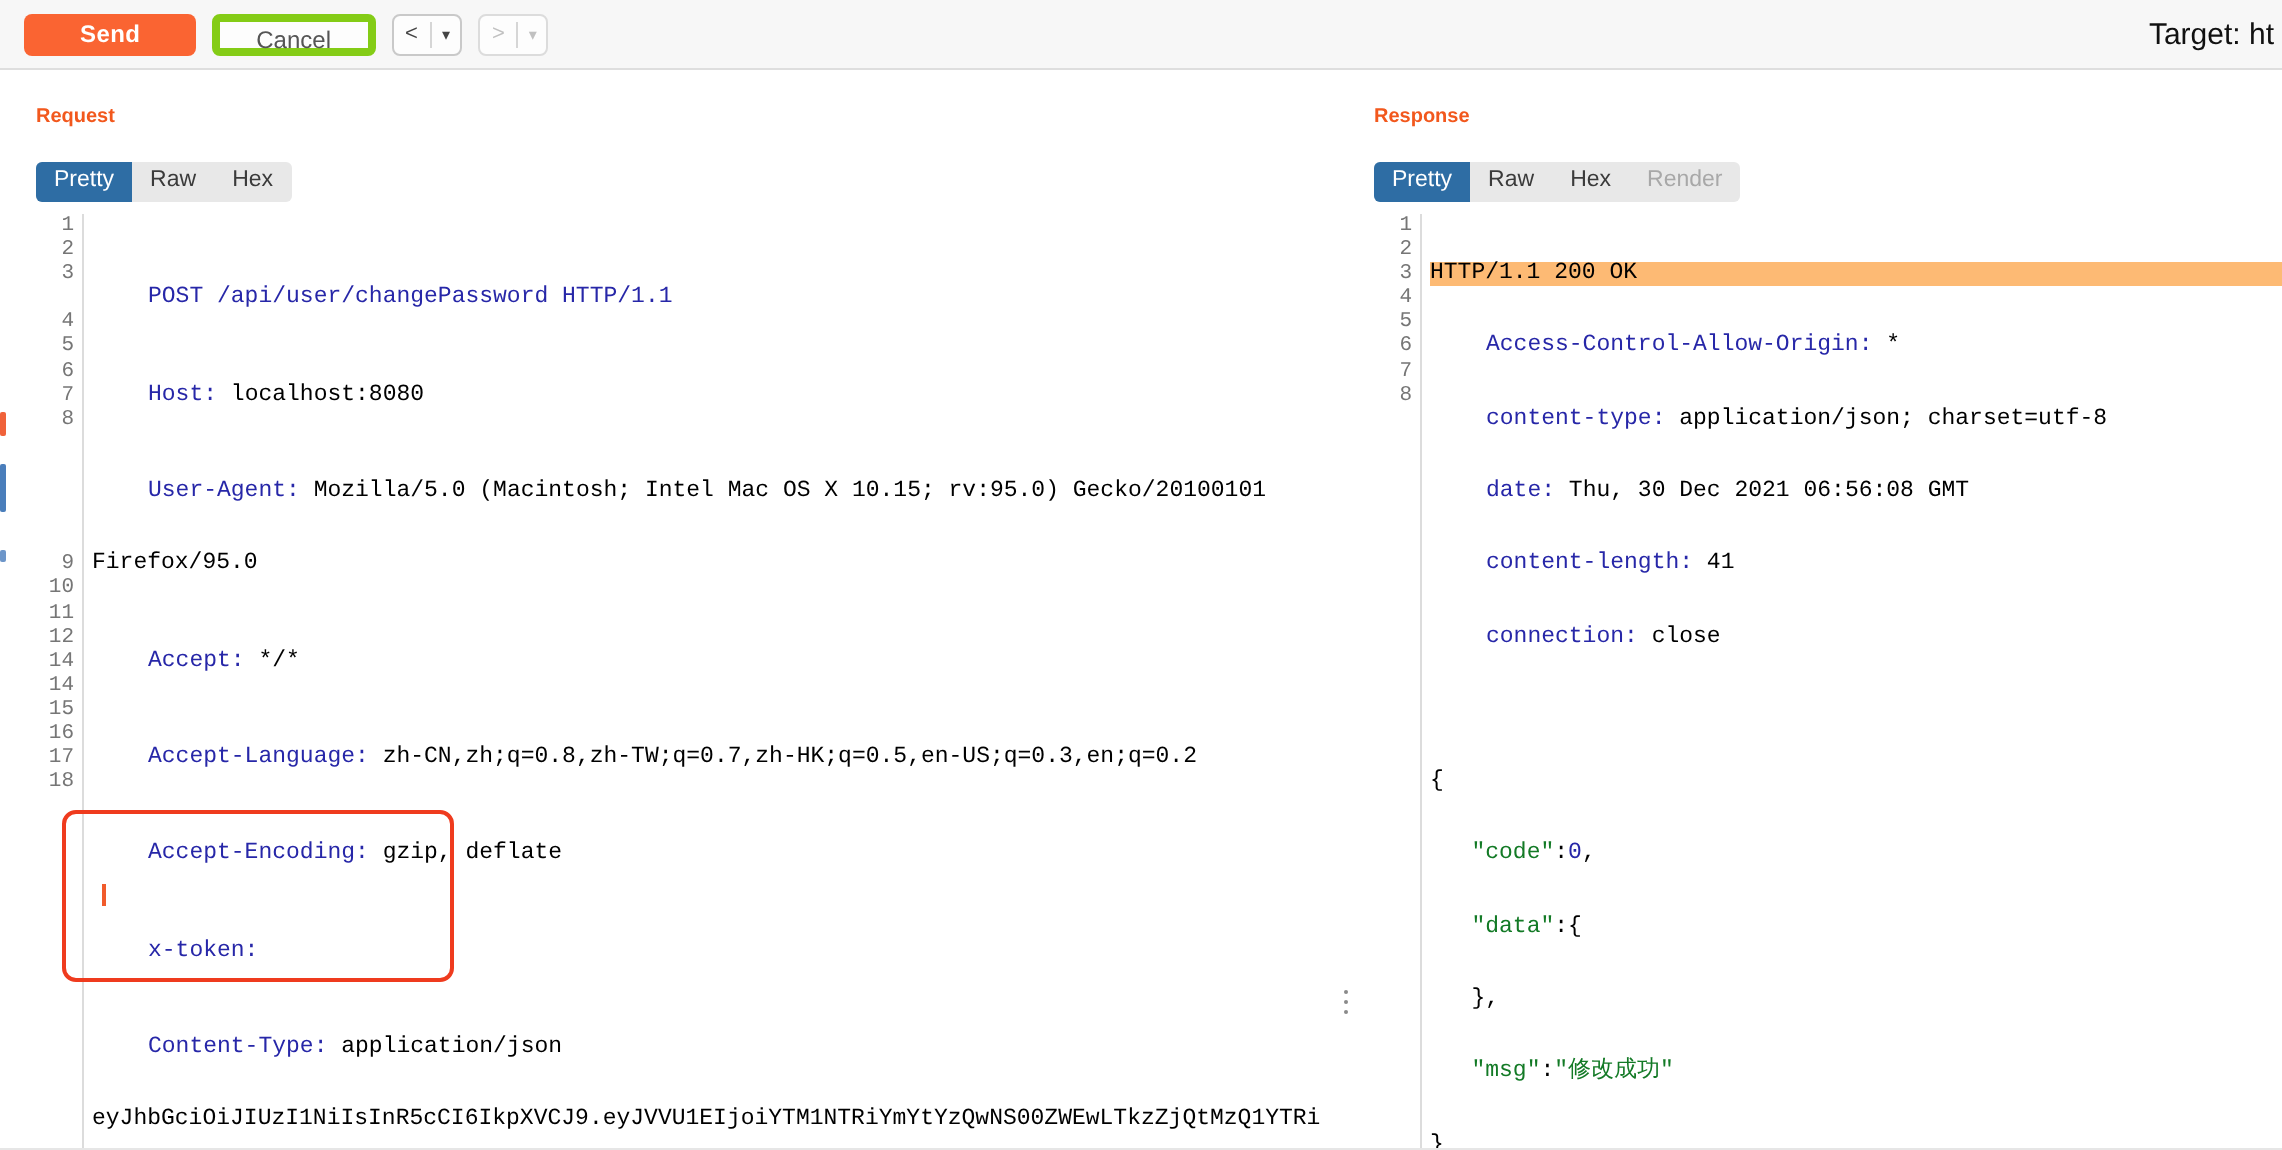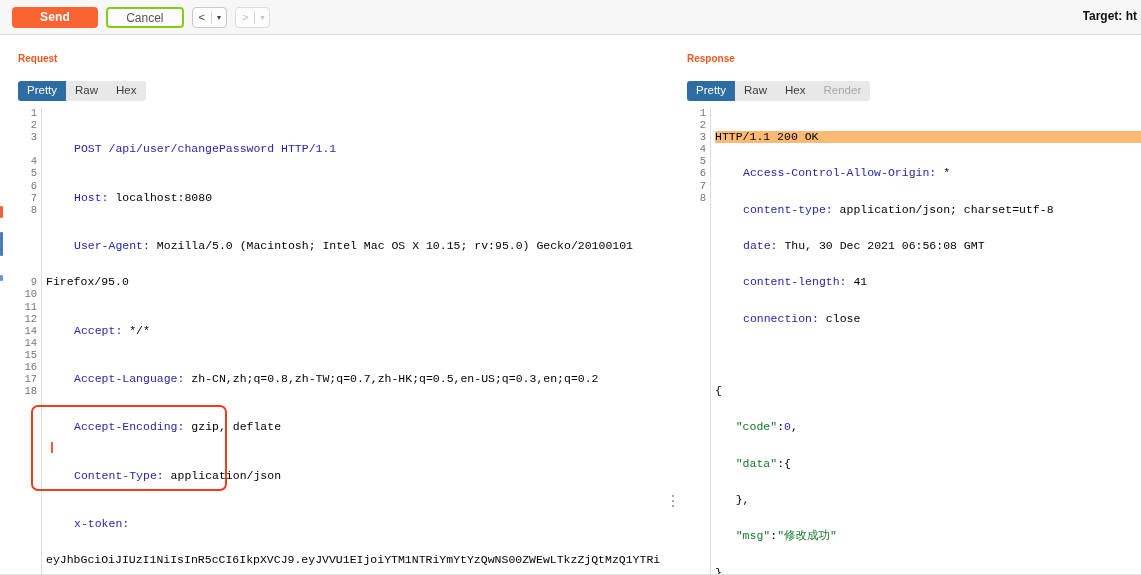--- a/index.html
+++ b/index.html
@@ -17,35 +17,35 @@
     position: absolute; left:0; top:0; width:1141px; height:34px;
     background:#f7f7f7;
     display:flex; align-items:center; padding-left:12px; gap:8px;
   }
   .btn-send {
     background:#fa6432; color:#fff; border:none; border-radius:4px;
     font-size:12px; font-weight:bold; height:21px; padding:0 28px;
     cursor:pointer; letter-spacing:.2px; line-height:21px;
   }
   .btn-cancel {
-    background:#fdfdfd; color:#555; border:2px solid #84cc16; border-radius:4px;
+    background:#fdfdfd; color:#555; border:4px solid #84cc16; border-radius:4px;
     font-size:12px; height:21px; padding:0 18px; cursor:pointer; line-height:19px;
   }
   .btn-nav {
     background:#fdfdfd; border:1px solid #c9c9c9; border-radius:4px;
     height:21px; display:flex; align-items:center; cursor:pointer;
     font-size:11px; color:#444; padding:0;
   }
   .btn-nav.disabled { color:#c0c0c0; border-color:#dcdcdc; }
   .btn-nav .seg { padding:0 6px; line-height:19px; }
   .btn-nav .divider { width:1px; height:13px; background:#d6d6d6; }
   .btn-nav .caret { padding:0 5px; font-size:8px; line-height:19px; }
   .target-label {
     position:absolute; right:4px; top:9px;
-    font-size:12px; font-weight:bold; color:#111;
+    font-size:15px; font-weight:normal; color:#111;
     white-space:nowrap; overflow:hidden;
   }
   .toolbar-sep {
     position:absolute; left:0; top:34px; width:1141px; height:1px; background:#dedede;
   }
 
   
   .panel { position:absolute; top:35px; height:540px; background:#fff; }
   #request-panel { left:10px; width:669px; }
   #response-panel { left:679px; width:462px; }
@@ -224,23 +224,23 @@
         
         <div class="line"><span class="hdr-name">User-Agent:</span><span class="hdr-val"> Mozilla/5.0 (Macintosh; Intel Mac OS X 10.15; rv:95.0) Gecko/20100101</span></div>
         <div class="line"><span class="hdr-val">Firefox/95.0</span></div>
         
         <div class="line"><span class="hdr-name">Accept:</span><span class="hdr-val"> */*</span></div>
         
         <div class="line"><span class="hdr-name">Accept-Language:</span><span class="hdr-val"> zh-CN,zh;q=0.8,zh-TW;q=0.7,zh-HK;q=0.5,en-US;q=0.3,en;q=0.2</span></div>
         
         <div class="line"><span class="hdr-name">Accept-Encoding:</span><span class="hdr-val"> gzip, deflate</span></div>
         
+        <div class="line"><span class="hdr-name">x-token:</span></div>
+        
         <div class="line"><span class="hdr-name">Content-Type:</span><span class="hdr-val"> application/json</span></div>
-        
-        <div class="line"><span class="hdr-name">x-token:</span></div>
         <div class="line">eyJhbGciOiJIUzI1NiIsInR5cCI6IkpXVCJ9.eyJVVU1EIjoiYTM1NTRiYmYtYzQwNS00ZWEwLTkzZjQtMzQ1YTRi</div>
         
         
         
         
         
         
         
         
         

